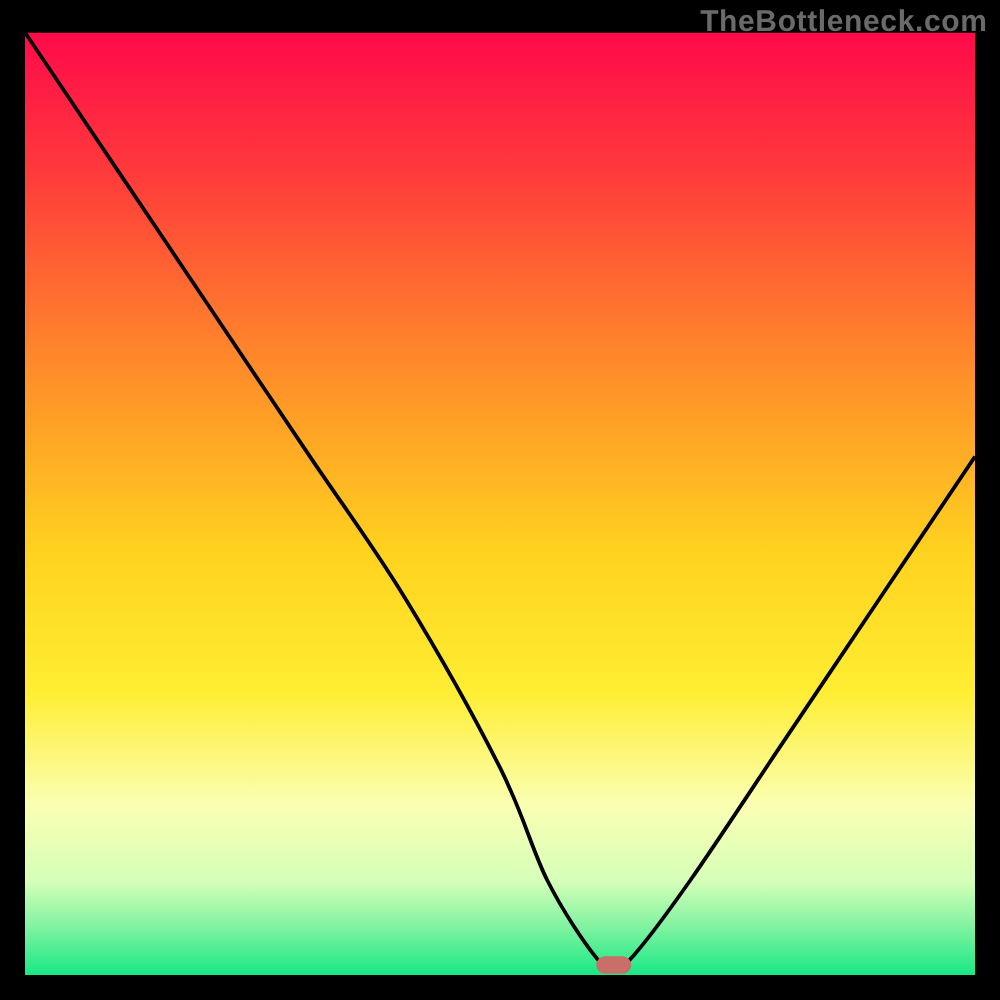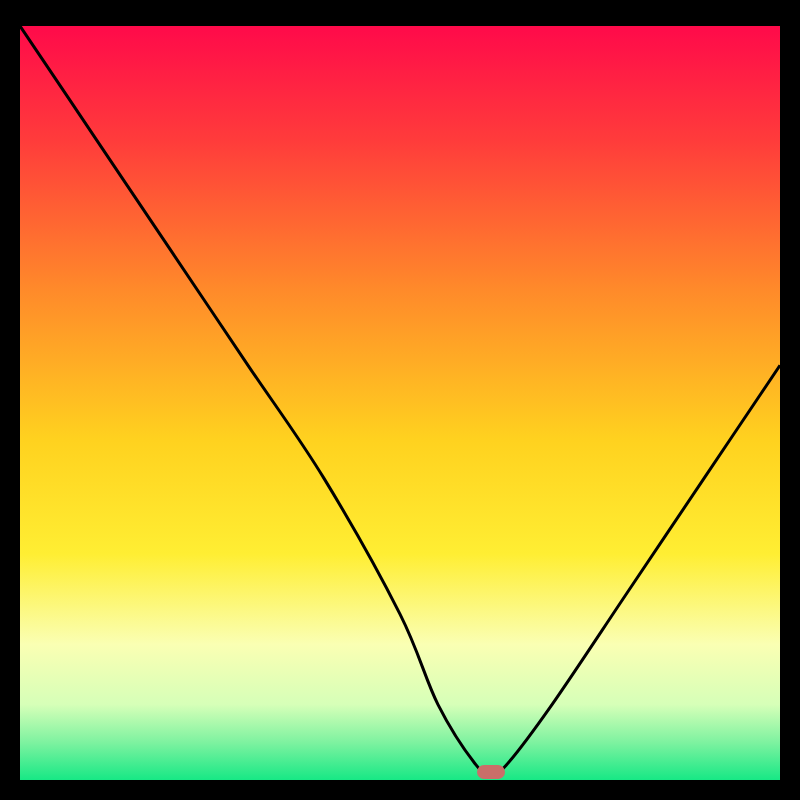--- a/index.html
+++ b/index.html
@@ -57,20 +57,21 @@
     border-radius: 7px;
     z-index: 6;
     transform: translate(-50%, -50%);
   }
 </style>
 </head>
 <body>
 
 <div class="frame">
 
+  <div class="watermark">TheBottleneck.com</div>
 
   <div class="plot">
 
     <svg class="gradient" viewBox="0 0 100 100" preserveAspectRatio="none">
       <defs>
         <linearGradient id="bg-grad" x1="0" y1="0" x2="0" y2="1">
             <stop offset="0%" stop-color="#ff0a4a"></stop>
             <stop offset="15%" stop-color="#ff3b3b"></stop>
             <stop offset="35%" stop-color="#ff8a2a"></stop>
             <stop offset="55.00000000000001%" stop-color="#ffd21f"></stop>

